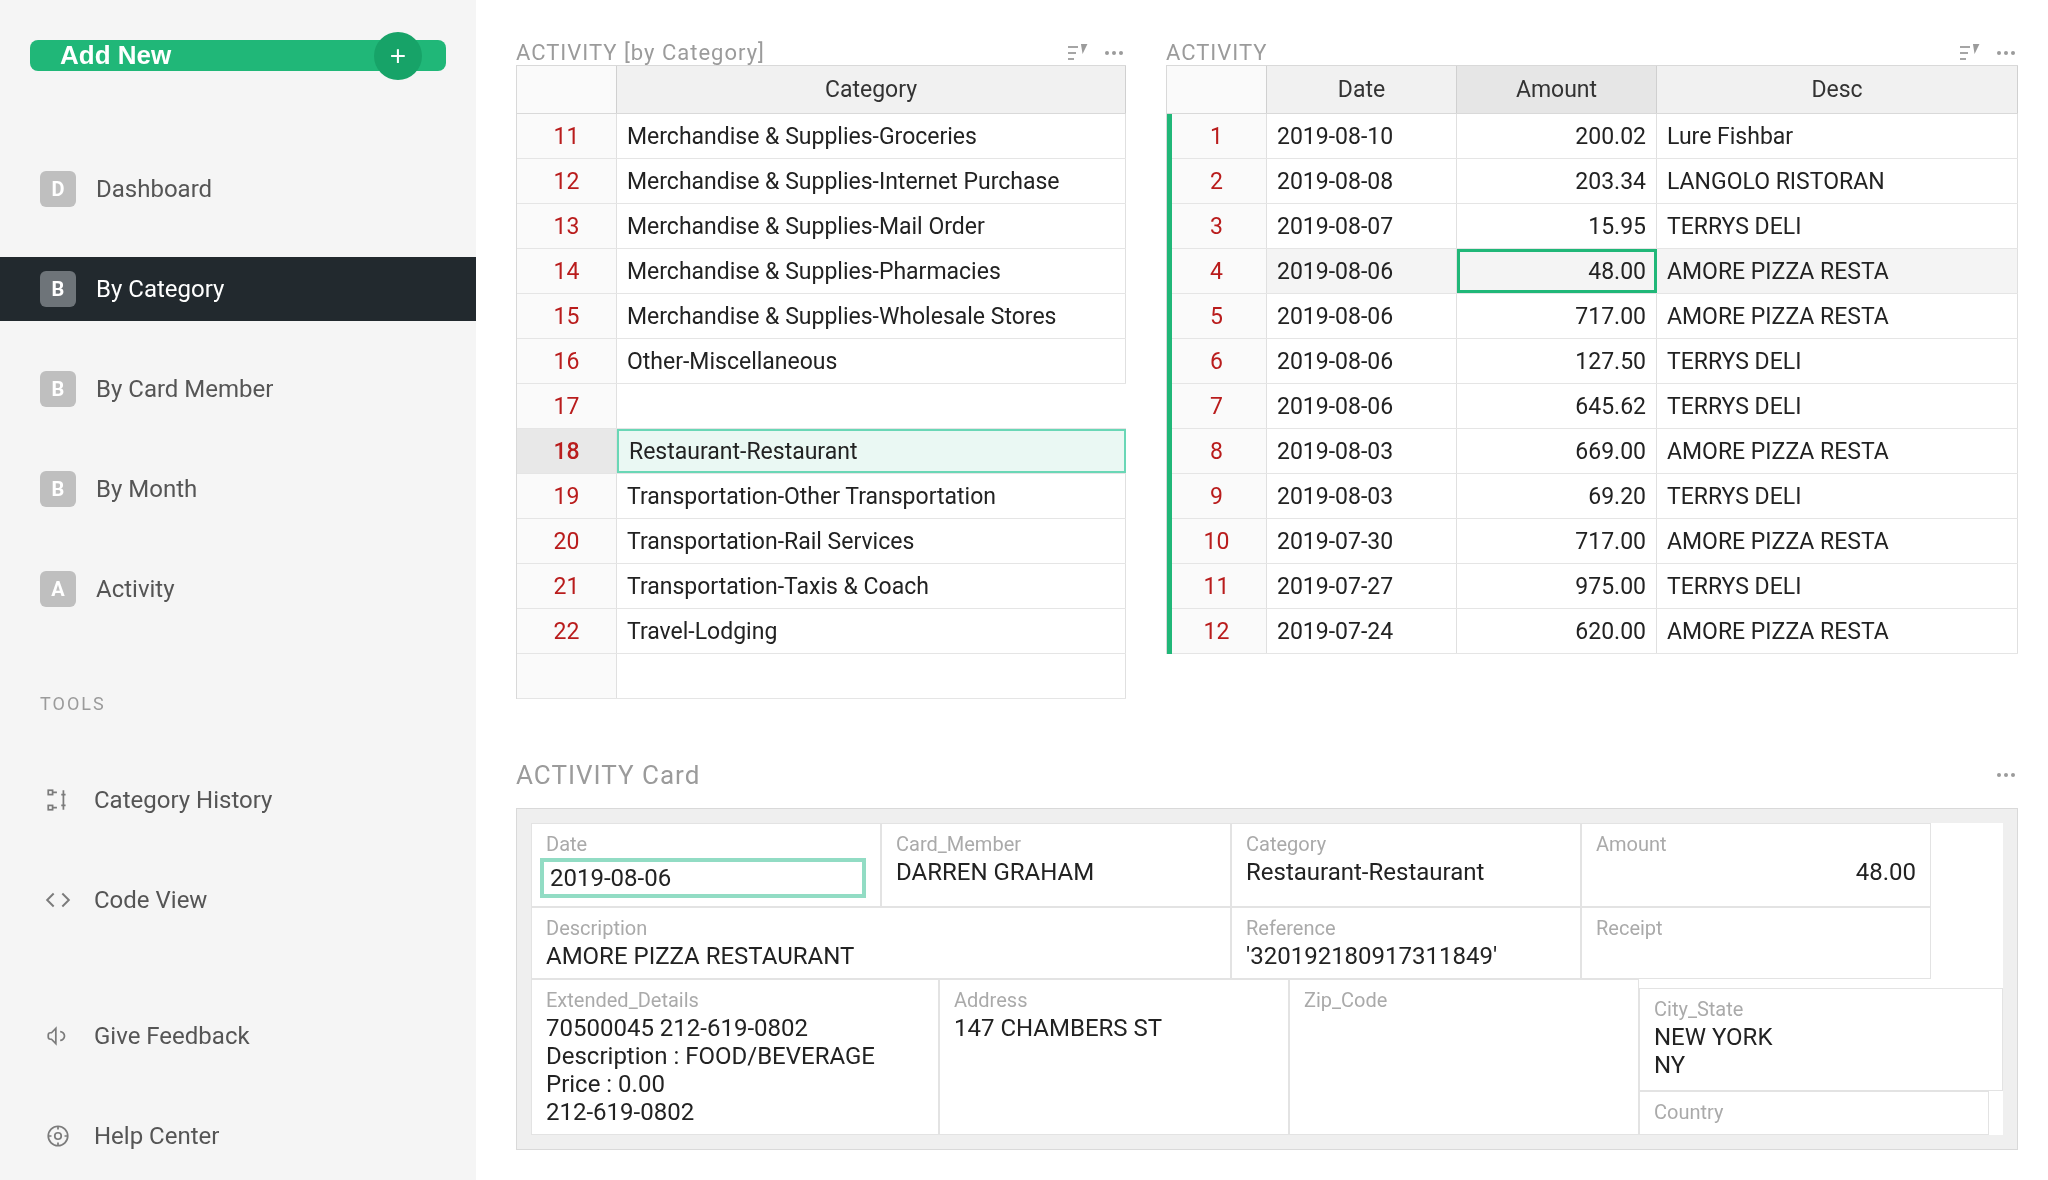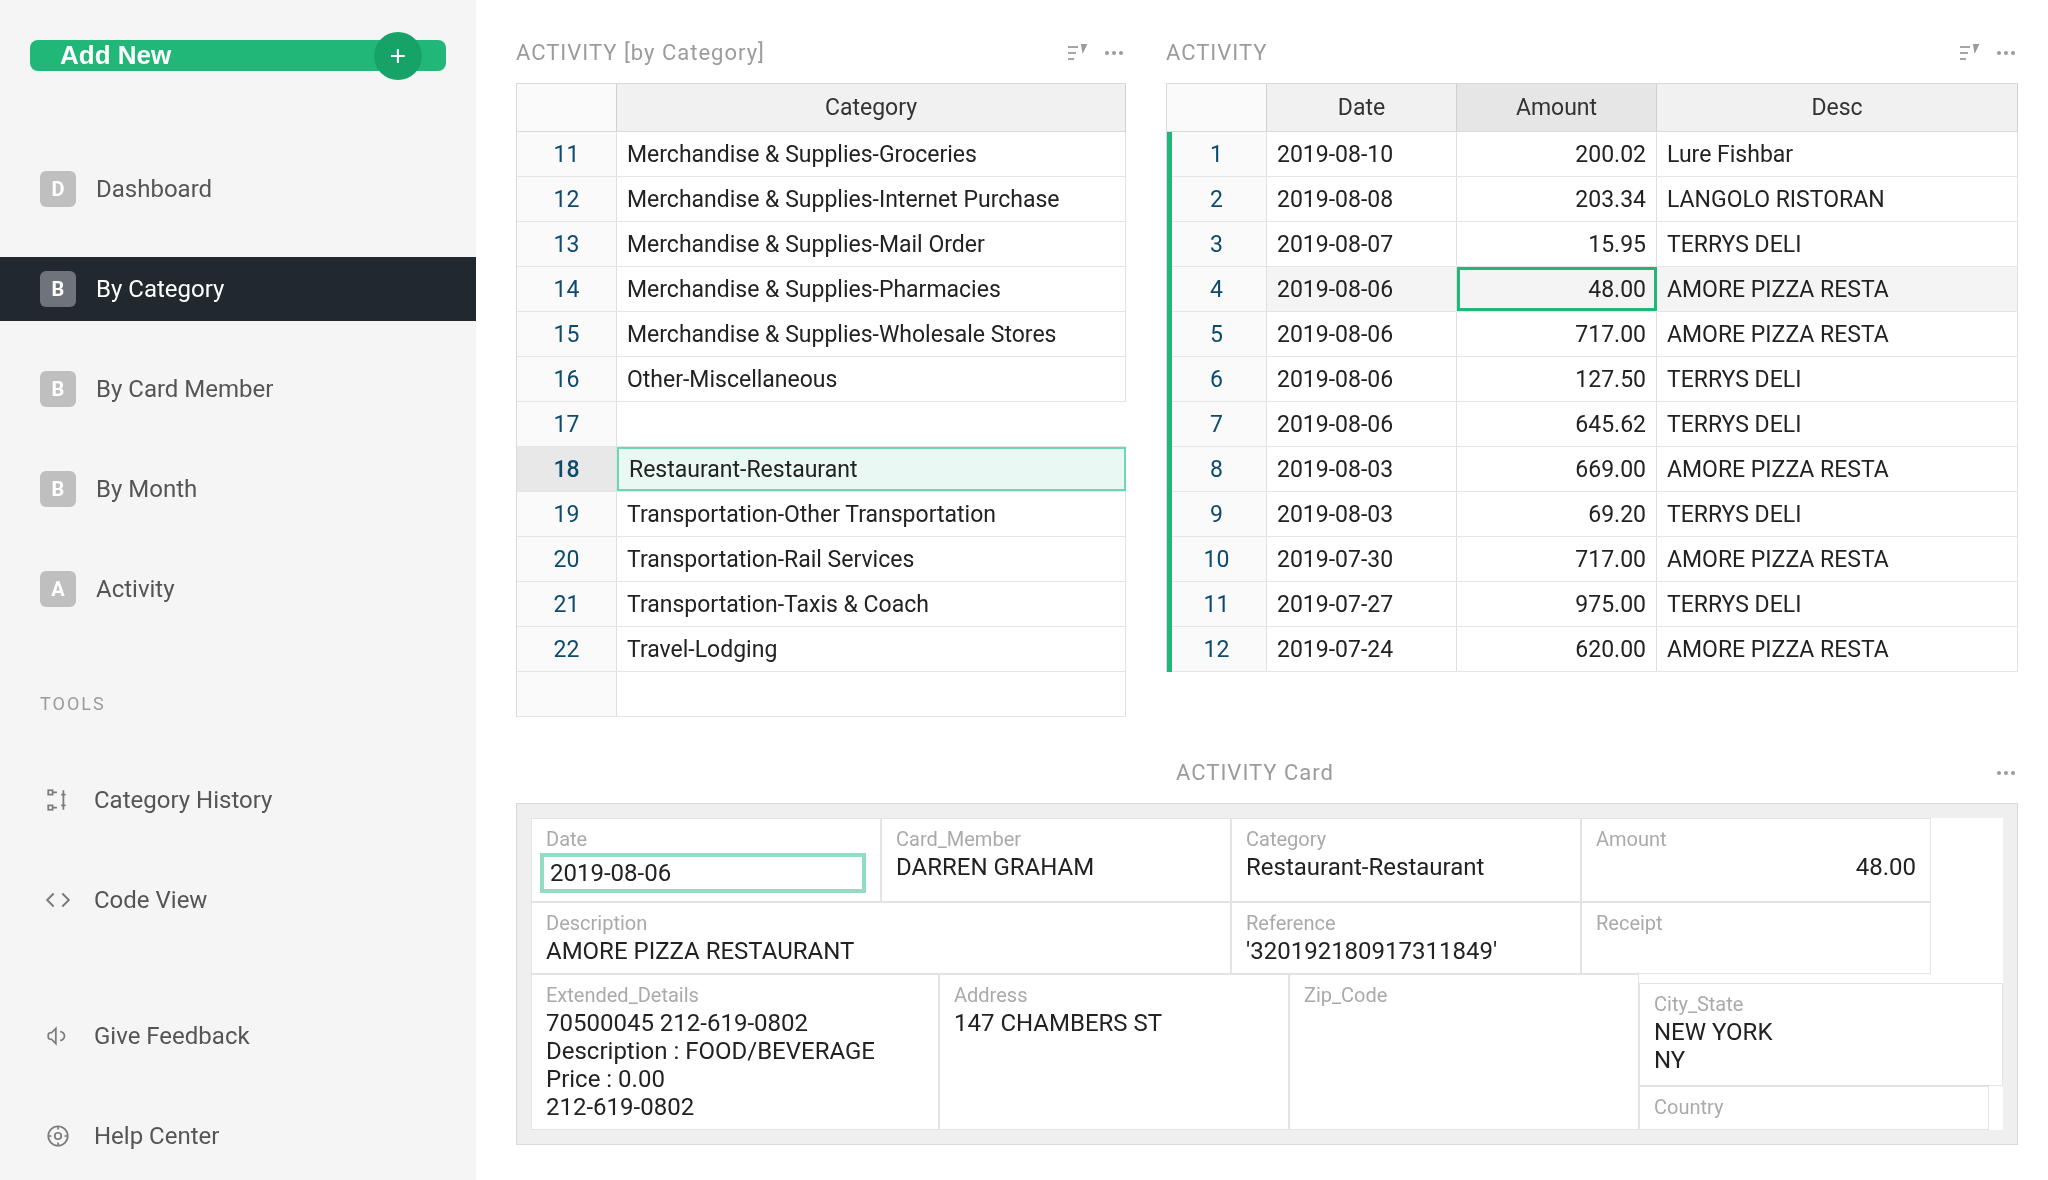--- a/index.html
+++ b/index.html
@@ -14,47 +14,47 @@
 .nav-item.active .nav-badge { background: #6e7479; }
 .sidebar-spacer { flex: 1; }
 .tools-label { padding: 0 40px 18px 40px; font-size: 18px; letter-spacing: 2px; color: #9b9b9b; }
 .tool-item { display: flex; align-items: center; padding: 14px 40px; font-size: 24px; color: #555; cursor: pointer; }
 .tool-icon { width: 36px; height: 36px; display: flex; align-items: center; justify-content: center; margin-right: 18px; color: #7b7b7b; }
 .main { flex: 1; padding: 40px 30px 0 40px; display: flex; flex-direction: column; overflow: hidden; }
 .panels-row { display: flex; gap: 40px; height: 680px; }
 .panel { display: flex; flex-direction: column; overflow: hidden; }
 .panel.left { width: 610px; flex-shrink: 0; }
 .panel.right { flex: 1; }
-.panel-header { display: flex; align-items: center; margin-bottom: 18px; }
+.panel-header { display: flex; align-items: center; margin-bottom: 0; }
 .panel-title { font-size: 22px; letter-spacing: 1px; color: #9b9b9b; flex: 1; }
 .panel-actions { display: flex; gap: 14px; }
 .icon-btn { color: #9b9b9b; cursor: pointer; display: flex; align-items: center; }
 .grid { border-left: 1px solid #d9d9d9; border-top: 1px solid #d9d9d9; font-size: 23px; overflow: hidden; }
 .grid-header-row { display: flex; background: #f1f1f1; border-bottom: 1px solid #d9d9d9; height: 48px; }
 .grid-row { display: flex; border-bottom: 1px solid #e5e5e5; height: 45px; align-items: stretch; }
 .grid-row.selected-row { background: #eaf8f3; }
 .grid-cell { border-right: 1px solid #e0e0e0; padding: 7px 10px; overflow: hidden; white-space: nowrap; display: flex; align-items: center; }
 .grid-header-cell { border-right: 1px solid #d0d0d0; padding: 9px 10px; display: flex; align-items: center; justify-content: center; color: #333; background: #f1f1f1; }
-.rownum { width: 100px; justify-content: center; color: #0c4a6e; background: #fafafa; }
+.rownum { width: 100px; justify-content: center; color: #b91c1c; background: #fafafa; }
 .grid-row.selected-row .rownum { background: #e8e8e8; font-weight: 500; }
 .col-cat { flex: 1; }
 .col-date { width: 190px; }
 .col-amount { width: 200px; justify-content: flex-end; }
 .col-desc { flex: 1; }
 .col-amount.header { justify-content: center; }
 .col-desc.header { justify-content: center; }
 .col-date.header { justify-content: center; }
 .right-grid { position: relative; }
 .right-grid .green-bar { position: absolute; left: 0; top: 48px; bottom: 0; width: 5px; background: #20b778; z-index: 5; }
 .cell-highlight { border: 3px solid #20b778 !important; padding: 4px 8px; }
 .cat-grid .grid-row.selected-row .col-cat { border: 2px solid #6ad7b6; border-top: 2px solid #6ad7b6; }
 .right-grid .grid-row.sel-row { background: #f4f4f4; }
 .activity-card { margin-top: 40px; }
 .card-header { display: flex; align-items: center; margin-bottom: 18px; }
-.card-title { font-size: 22px; letter-spacing: 1px; color: #9b9b9b; flex: 1; text-align: center; }
+.card-title { font-size: 26px; letter-spacing: 1px; color: #9b9b9b; flex: 1; }
 .card-grid { border: 1px solid #d9d9d9; background: #efefef; padding: 14px; }
 .card-inner { background: #fff; }
 .card-row { display: flex; }
 .card-field { border: 1px solid #e3e3e3; padding: 8px 14px; font-size: 24px; }
 .card-field .label { font-size: 20px; color: #aaa; margin-bottom: 2px; }
 .card-field .value { color: #222; }
 .w-date { width: 350px; }
 .w-member { width: 350px; }
 .w-category { width: 350px; }
 .w-amount { width: 350px; text-align: right; }

